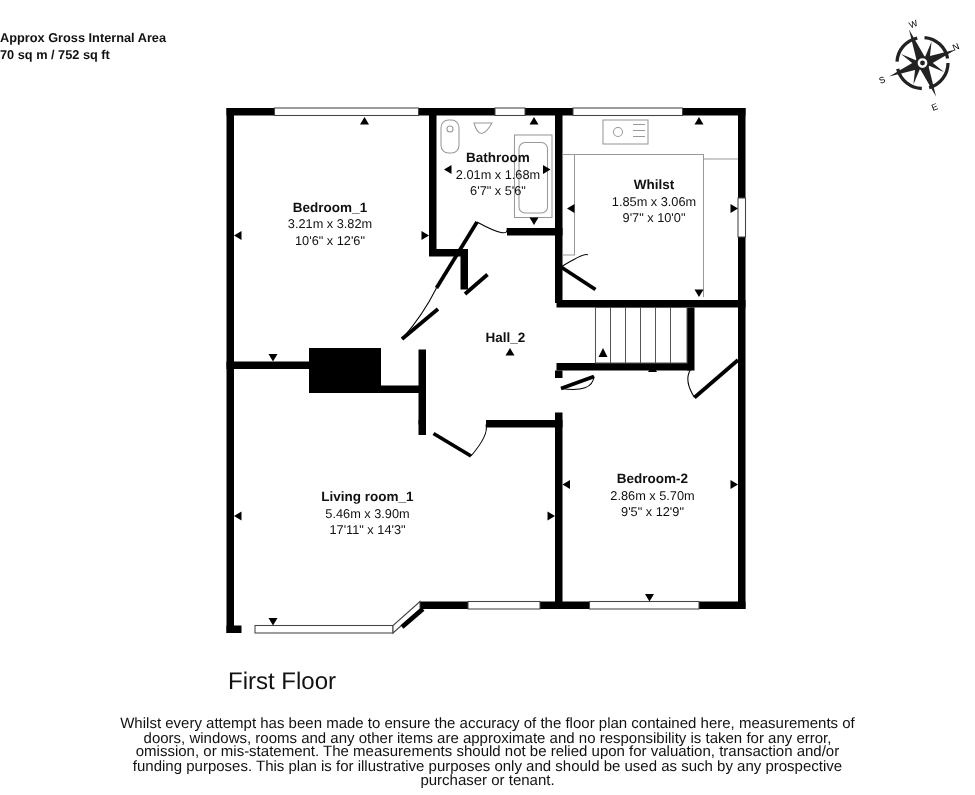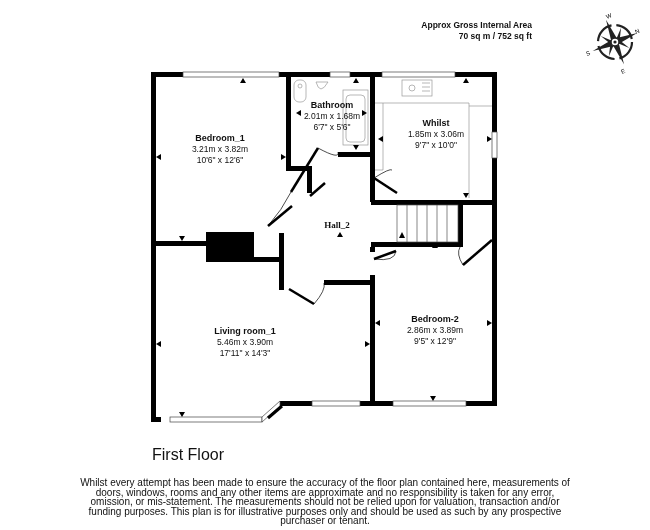--- a/index.html
+++ b/index.html
@@ -1,17 +1,17 @@
 <!DOCTYPE html>
 <html><head>
 <meta charset="utf-8">
 <style>
   html, body { margin:0; padding:0; background:#ffffff; }
   body { width:650px; height:530px; position:relative; overflow:hidden; font-family:"Liberation Sans", sans-serif; color:#111; }
-  .header { position:absolute; left:0; top:20px; width:532px; text-align:right; font-weight:bold; font-size:8.5px; line-height:11px; }
+  .header { position:absolute; left:0; top:20px; width:532px; text-align:left; font-weight:bold; font-size:8.5px; line-height:11px; }
   .compass { position:absolute; left:585px; top:10px; width:60px; height:70px; }
   .plan { position:absolute; left:0; top:0; width:650px; height:530px; }
   .room-label { position:absolute; text-align:center; font-size:8.5px; line-height:11px; white-space:nowrap; transform:translateX(-50%); }
   .room-label .name { font-weight:bold; font-size:9px; }
   .floor-title { position:absolute; left:152px; top:446px; font-size:16px; }
   .disclaimer { position:absolute; left:80px; top:478px; width:490px; text-align:center; font-size:10px; line-height:9.5px; color:#111; }
 </style>
 </head>
 <body>
 
@@ -168,27 +168,27 @@
   <div class="name">Bathroom</div>
   <div>2.01m x 1.68m</div>
   <div>6'7" x 5'6"</div>
 </div>
 <div class="room-label" style="left:436px; top:118px;">
   <div class="name">Whilst</div>
   <div>1.85m x 3.06m</div>
   <div>9'7" x 10'0"</div>
 </div>
 <div class="room-label" style="left:337px; top:220px;">
-  <div class="name" style="font-weight:bold;font-family:Liberation Serif, serif;">Hall_2</div>
+  <div class="name" style="font-weight:bold;">Hall_2</div>
 </div>
 <div class="room-label" style="left:245px; top:326px;">
   <div class="name">Living room_1</div>
   <div>5.46m x 3.90m</div>
   <div>17'11" x 14'3"</div>
 </div>
 <div class="room-label" style="left:435px; top:314px;">
   <div class="name">Bedroom-2</div>
-  <div>2.86m x 3.89m</div>
+  <div>2.86m x 5.70m</div>
   <div>9'5" x 12'9"</div>
 </div>
 
 <div class="floor-title">First Floor</div>
 <div class="disclaimer">Whilst every attempt has been made to ensure the accuracy of the floor plan contained here, measurements of doors, windows, rooms and any other items are approximate and no responsibility is taken for any error, omission, or mis-statement. The measurements should not be relied upon for valuation, transaction and/or funding purposes. This plan is for illustrative purposes only and should be used as such by any prospective purchaser or tenant.</div>
 
 </body></html>

